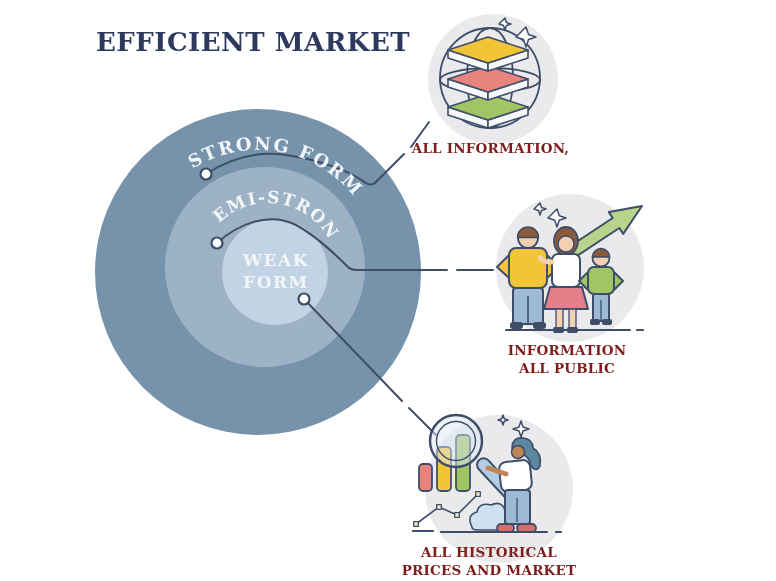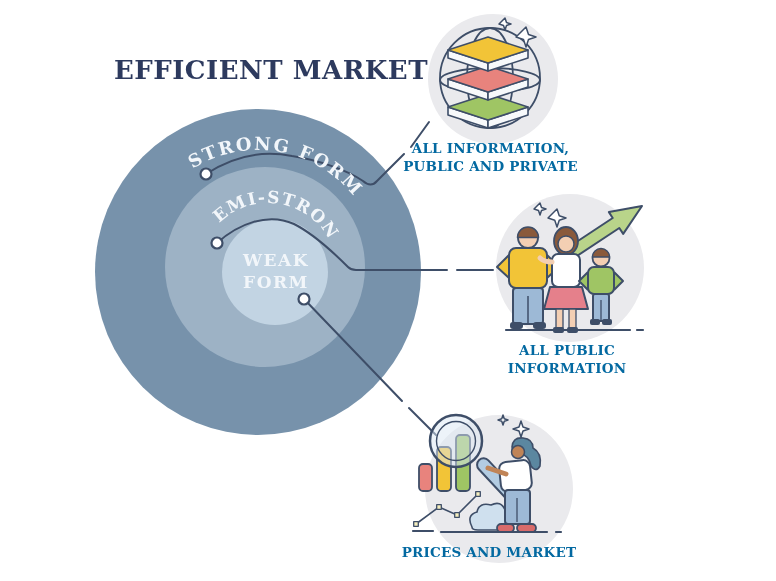--- a/index.html
+++ b/index.html
@@ -1,21 +1,21 @@
 <!DOCTYPE html>
 <html><head>
 <meta charset="utf-8">
 <style>
   html,body{margin:0;padding:0;background:#ffffff;}
   .canvas{position:relative;width:776px;height:581px;background:#ffffff;overflow:hidden;
           font-family:"DejaVu Serif",serif;}
-  .title{position:absolute;left:96px;top:28px;width:350px;text-align:center;
-         font-weight:800;font-size:26px;line-height:28px;letter-spacing:0.5px;color:#2d3a5e;margin-top:28px;}
+  .title{position:absolute;left:96px;top:28px;width:350px;
+         font-weight:800;font-size:26px;line-height:28px;letter-spacing:0.5px;color:#2d3a5e;}
   .caption{position:absolute;text-align:center;font-weight:700;font-size:13.5px;
-           line-height:1.35;letter-spacing:0.2px;color:#0369a1;}
+           line-height:1.35;letter-spacing:0.2px;color:#7f1d1d;}
   .cap-strong{left:388px;top:139px;width:205px;}
   .cap-semi{left:482px;top:341px;width:170px;}
   .cap-weak{left:384px;top:543px;width:210px;}
   svg{position:absolute;left:0;top:0;}
   .ln{stroke:#3e4e68;}
   .nofill{fill:none;}
   .ring-label{fill:#f2f6fa;font-family:"DejaVu Serif",serif;font-weight:bold;}
   .sparkle{fill:#ffffff;}
   .shoe{fill:#3e4e68;}
 </style>
@@ -158,23 +158,23 @@
         <rect class="ln" x="517" y="524" width="19" height="8" rx="4" stroke-width="1.8" fill="#d96b6b"></rect>
       </g>
       <polygon class="sparkle ln" stroke-width="1.5" points="503,415 504.25,418.75 508,420 504.25,421.25 503,425 501.75,421.25 498,420 501.75,418.75"></polygon>
       <polygon class="sparkle ln" stroke-width="1.5" points="521,421 523,427 529,429 523,431 521,437 519,431 513,429 519,427"></polygon>
       <path class="ln nofill" d="M413,531 h20 M441,532 h106 M556,532 h5" stroke-width="2.2" stroke-linecap="round"></path>
     </g>
   </svg>
 
   <div class="caption cap-strong">
     <div>ALL INFORMATION,</div>
-    <div>PUBLIC AND PRIVATE</div>
   </div>
   <div class="caption cap-semi">
+    <div>INFORMATION</div>
     <div>ALL PUBLIC</div>
-    <div>INFORMATION</div>
   </div>
   <div class="caption cap-weak">
+    <div>ALL HISTORICAL</div>
     <div>PRICES AND MARKET</div>
   </div>
 
 </div>
 
 </body></html>

